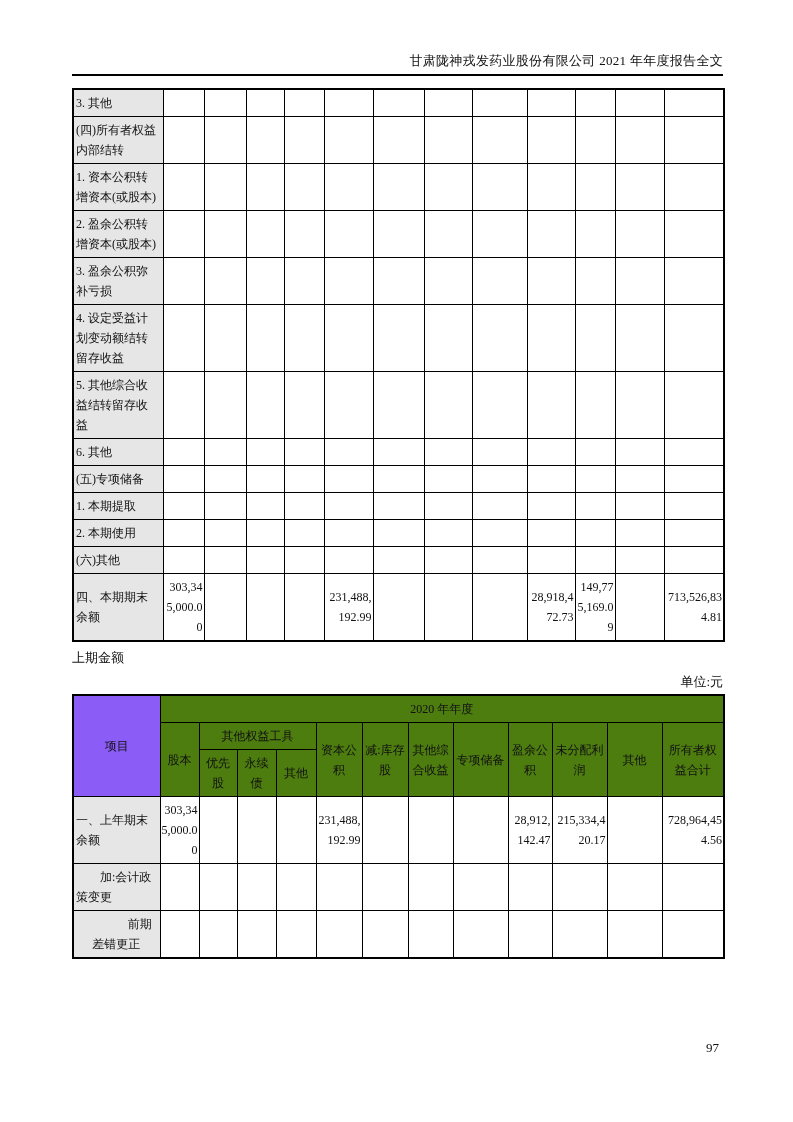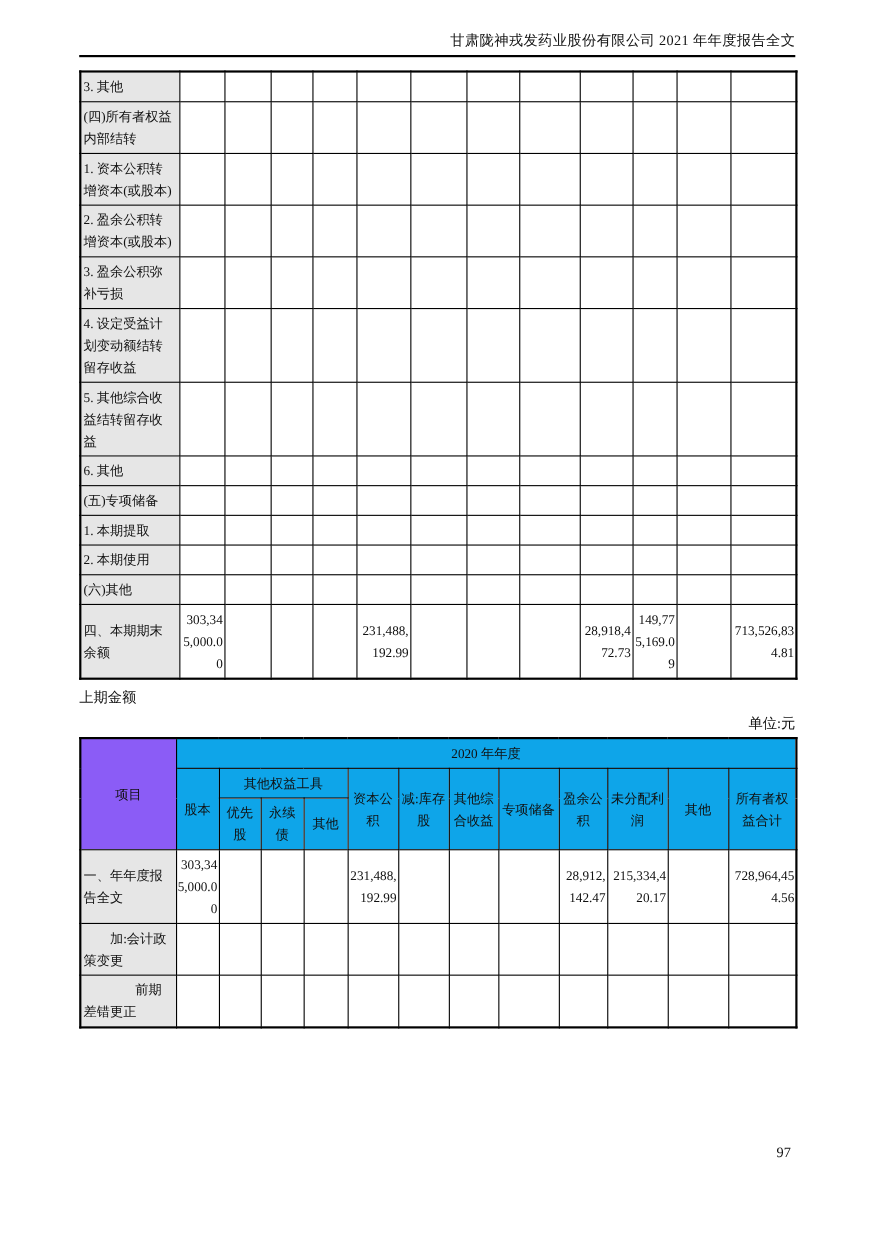--- a/index.html
+++ b/index.html
@@ -10,21 +10,21 @@
     color: #111;
   }
   .page {
     position: relative;
     width: 793px; height: 1122px;
     background: #ffffff;
     overflow: hidden;
   }
   .doc-header {
     margin: 0 70px 0 72px;
-    padding-top: 28px;
+    padding-top: 52px;
     padding-bottom: 4px;
     border-bottom: 2px solid #000;
     text-align: right;
     font-size: 13px;
     letter-spacing: 0.3px;
     white-space: nowrap;
   }
   table.fin {
     border-collapse: collapse;
     table-layout: fixed;
@@ -47,25 +47,25 @@
     padding: 3px 3px 3px 2px;
   }
   td.vc {
     text-align: right;
     padding: 3px 1px;
     word-break: break-all;
   }
   table.t2 th {
     text-align: center;
     padding: 3px 2px;
-    background: #0ea5e9;
+    background: #4d7c0f;
   }
   table.t2 th.lc-h { background: #8b5cf6; }
   td.indent-sm { text-indent: 24px; }
-  td.indent-lg { text-indent: 47px; }
+  td.indent-lg { text-indent: 47px; text-align: center; }
   .section-label {
     margin: 7px 70px 0 72px;
     font-size: 13px;
   }
   .unit-label {
     margin: 6px 70px 3px 72px;
     text-align: right;
     font-size: 13px;
   }
   .page-number {
@@ -334,21 +334,21 @@
         <th rowspan="2">未分配利润</th>
         <th rowspan="2">其他</th>
         <th rowspan="2">所有者权益合计</th>
       </tr>
       <tr>
         <th>优先股</th>
         <th>永续债</th>
         <th>其他</th>
       </tr>
       <tr>
-        <td class="lc">一、年年度报告全文</td>
+        <td class="lc">一、上年期末余额</td>
         <td class="vc">303,345,000.00</td>
         <td class="vc"></td>
         <td class="vc"></td>
         <td class="vc"></td>
         <td class="vc">231,488,192.99</td>
         <td class="vc"></td>
         <td class="vc"></td>
         <td class="vc"></td>
         <td class="vc">28,912,142.47</td>
         <td class="vc">215,334,420.17</td>

